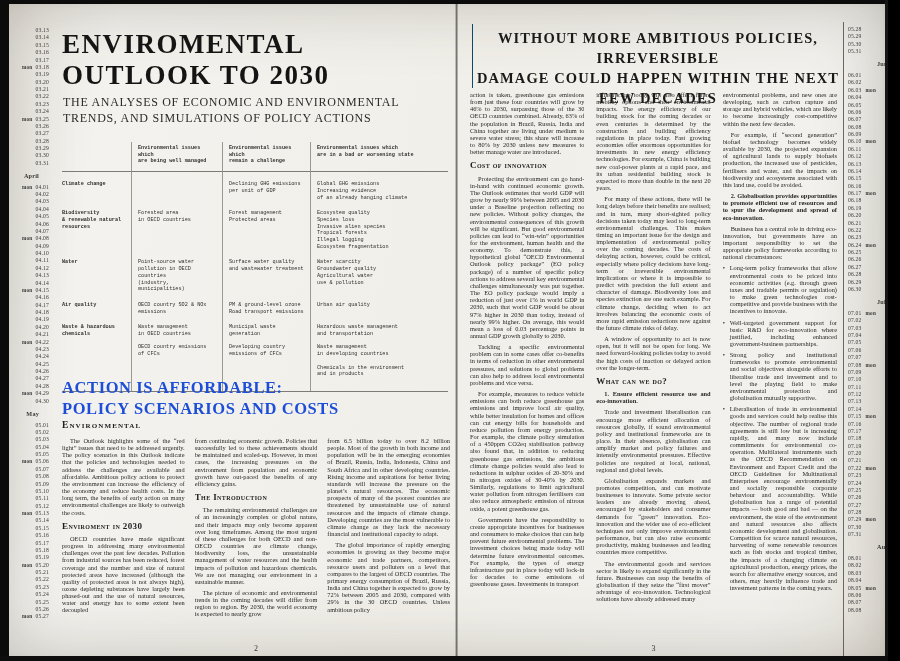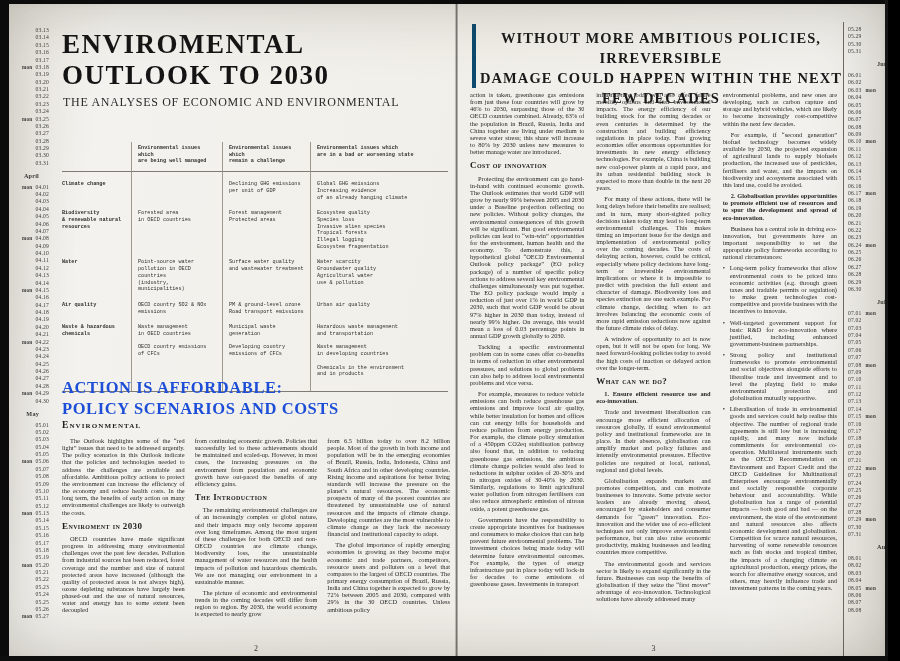--- a/index.html
+++ b/index.html
@@ -63,21 +63,21 @@
   .blk-h{font-variant:small-caps;font-size:9px;letter-spacing:.4px;margin:7px 0 5px;color:#1c1c1c;font-weight:bold;}
   .blk-li{position:relative;padding-left:7px;margin-bottom:4px;}
   .blk-li .bullet{position:absolute;left:0;top:0;}
 
   .page-num{position:absolute;top:644px;text-align:center;font-size:8px;color:#333;}
   .lp-num{left:62px;width:388px;}
   .rp-num{left:470px;width:367px;}
 
   
   .rp-title{position:absolute;left:472px;top:24px;width:370px;height:60px;
-    border-left:4px solid #0c4a6e;text-align:center;font-size:14.5px;font-weight:bold;
+    border-left:1px solid #0c4a6e;text-align:center;font-size:14.5px;font-weight:bold;
     letter-spacing:1.1px;line-height:20px;padding-top:4px;color:#1a1a1a;}
 </style>
 </head>
 <body>
 
 <div class="stage">
   <div class="paper-tint"></div>
 
   <div class="margin margin-left">
 
@@ -856,20 +856,21 @@
         <span class="mmonth"></span>
       </div>
     </div>
 
   <div class="lp-title">
     <div>ENVIROMENTAL</div>
     <div>OUTLOOK TO 2030</div>
   </div>
   <div class="lp-subtitle">
     <div>THE ANALYSES OF ECONOMIC AND ENVIRONMENTAL</div>
+    <div>TRENDS, AND SIMULATIONS OF POLICY ACTIONS</div>
   </div>
 
   <div class="lp-table">
     <div class="th first"></div>
     <div class="th vb" style="white-space:pre-line">Environmental issues which
 are being well managed</div>
     <div class="th vb" style="white-space:pre-line">Environmental issues which
 remain a challenge</div>
     <div class="th vb" style="white-space:pre-line">Environmental issues which
 are in a bad or worsening state</div>

